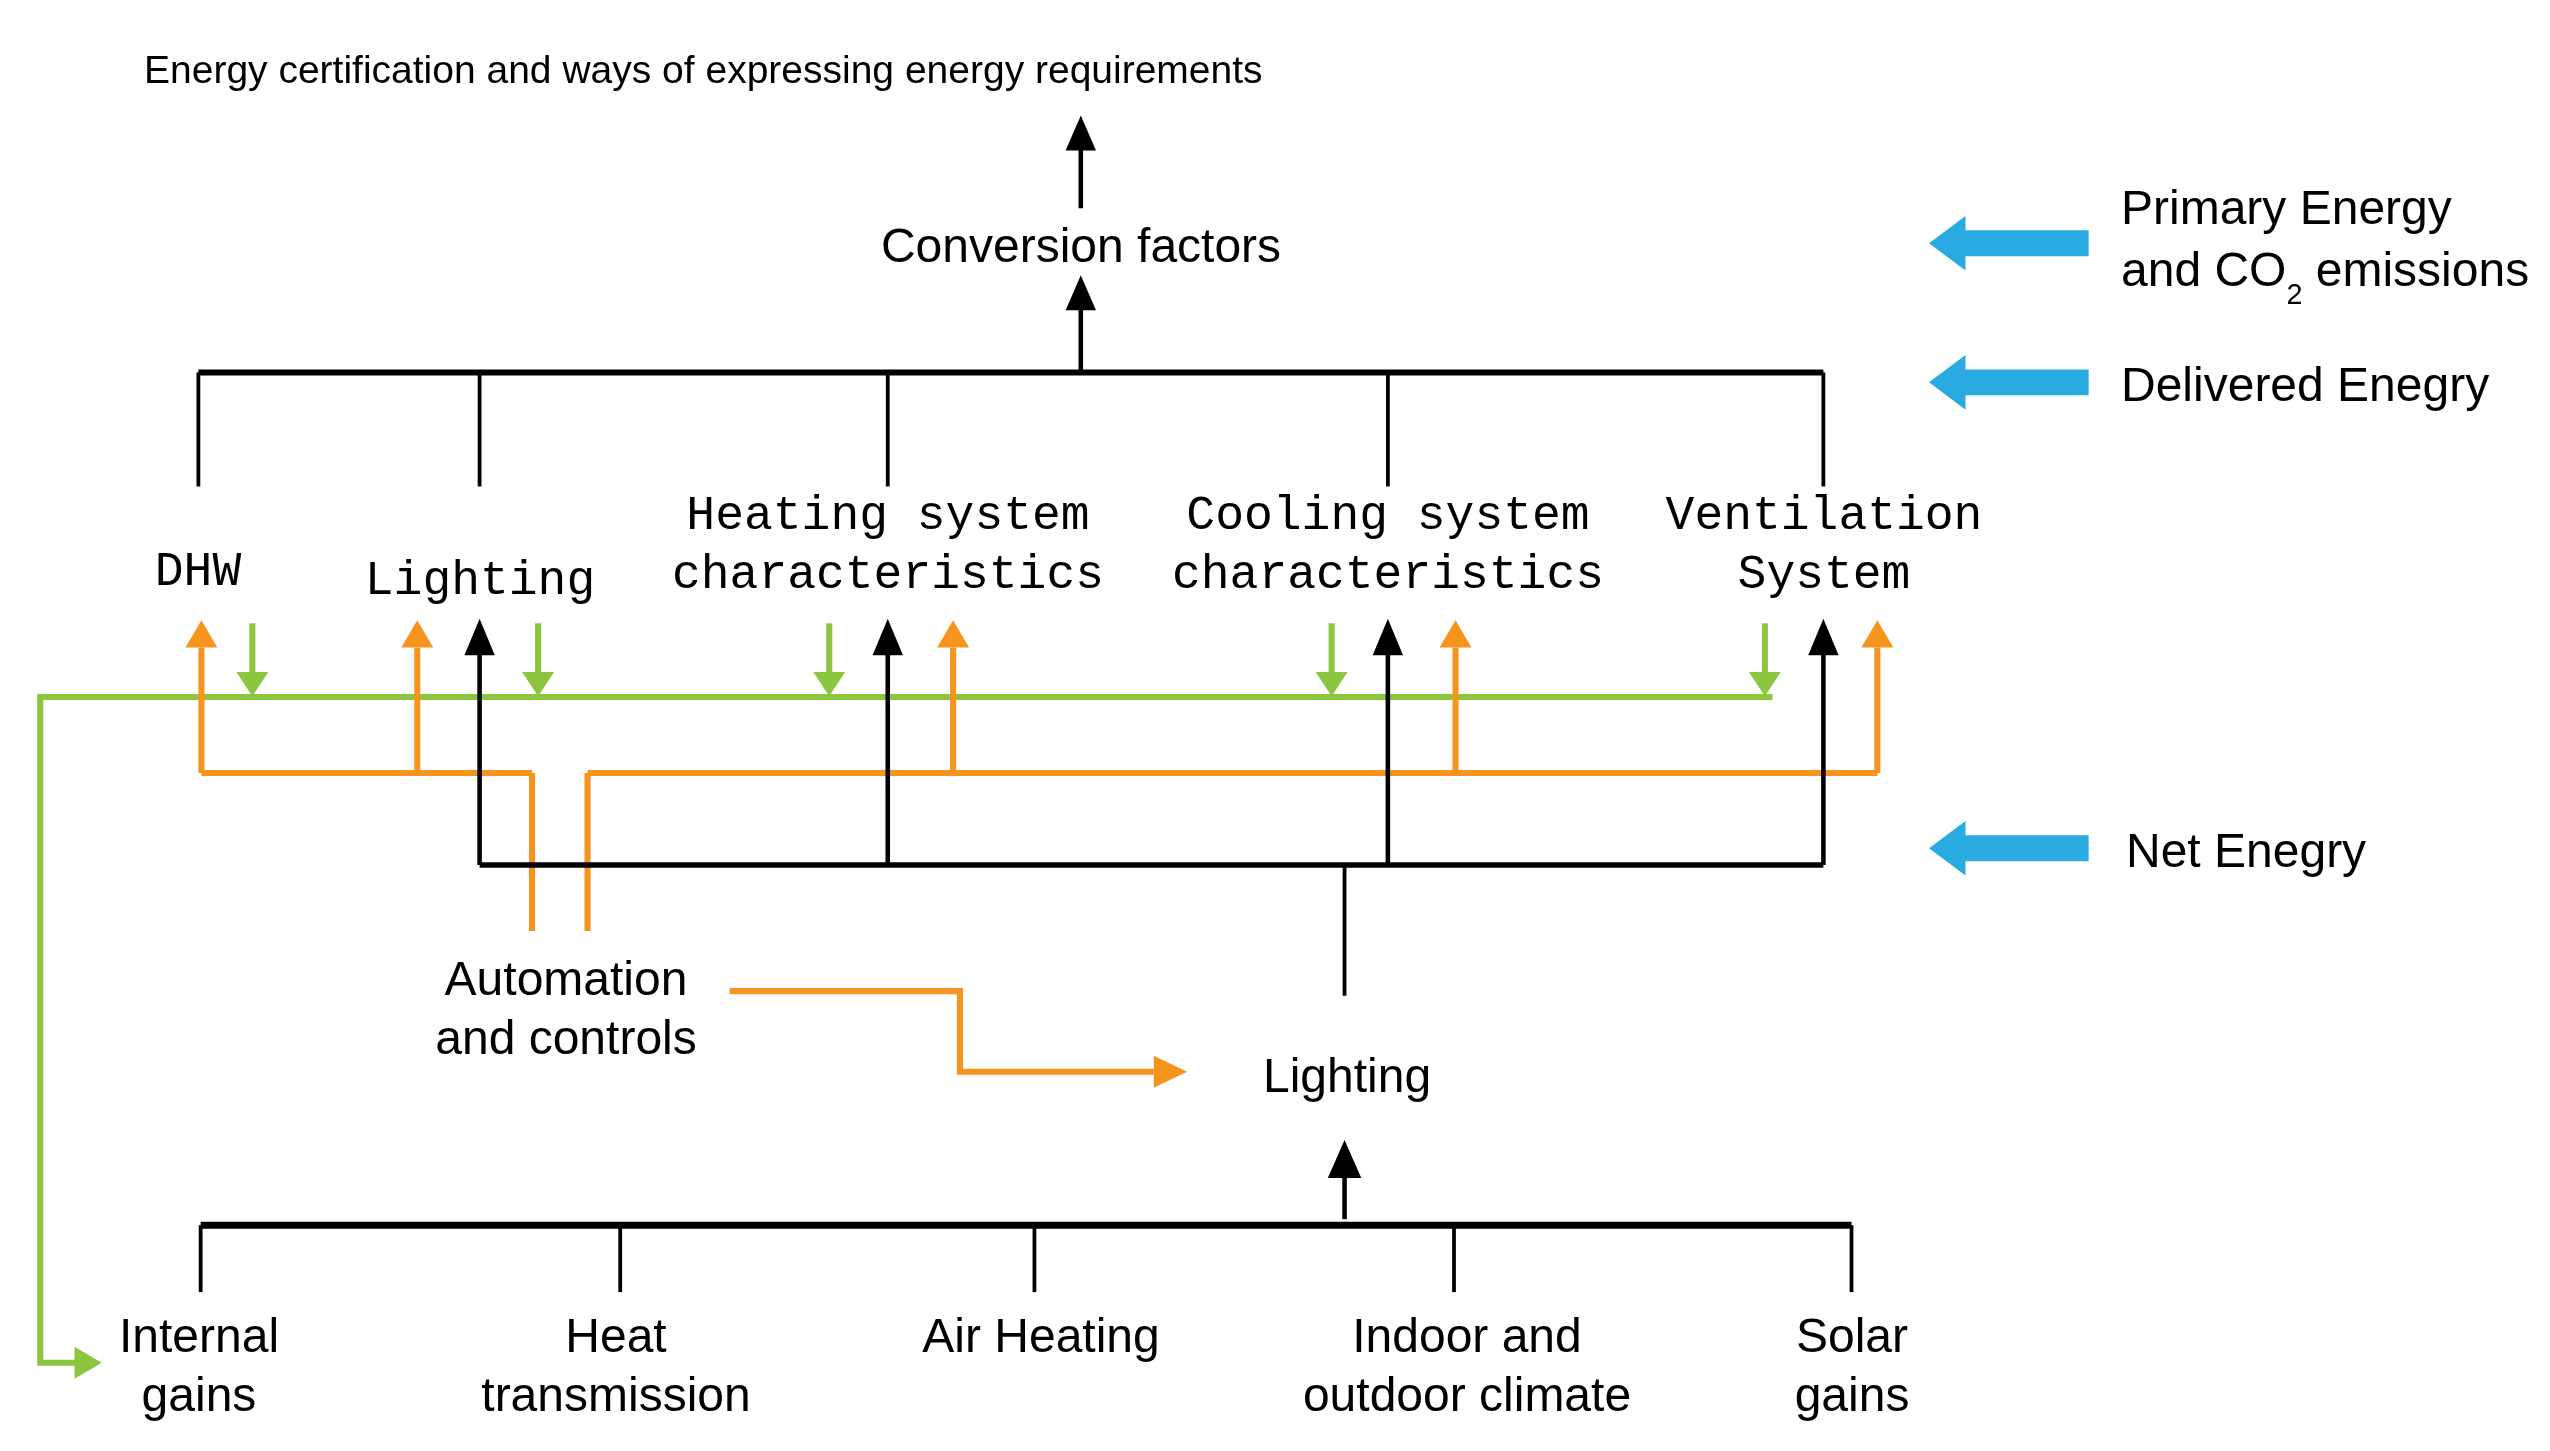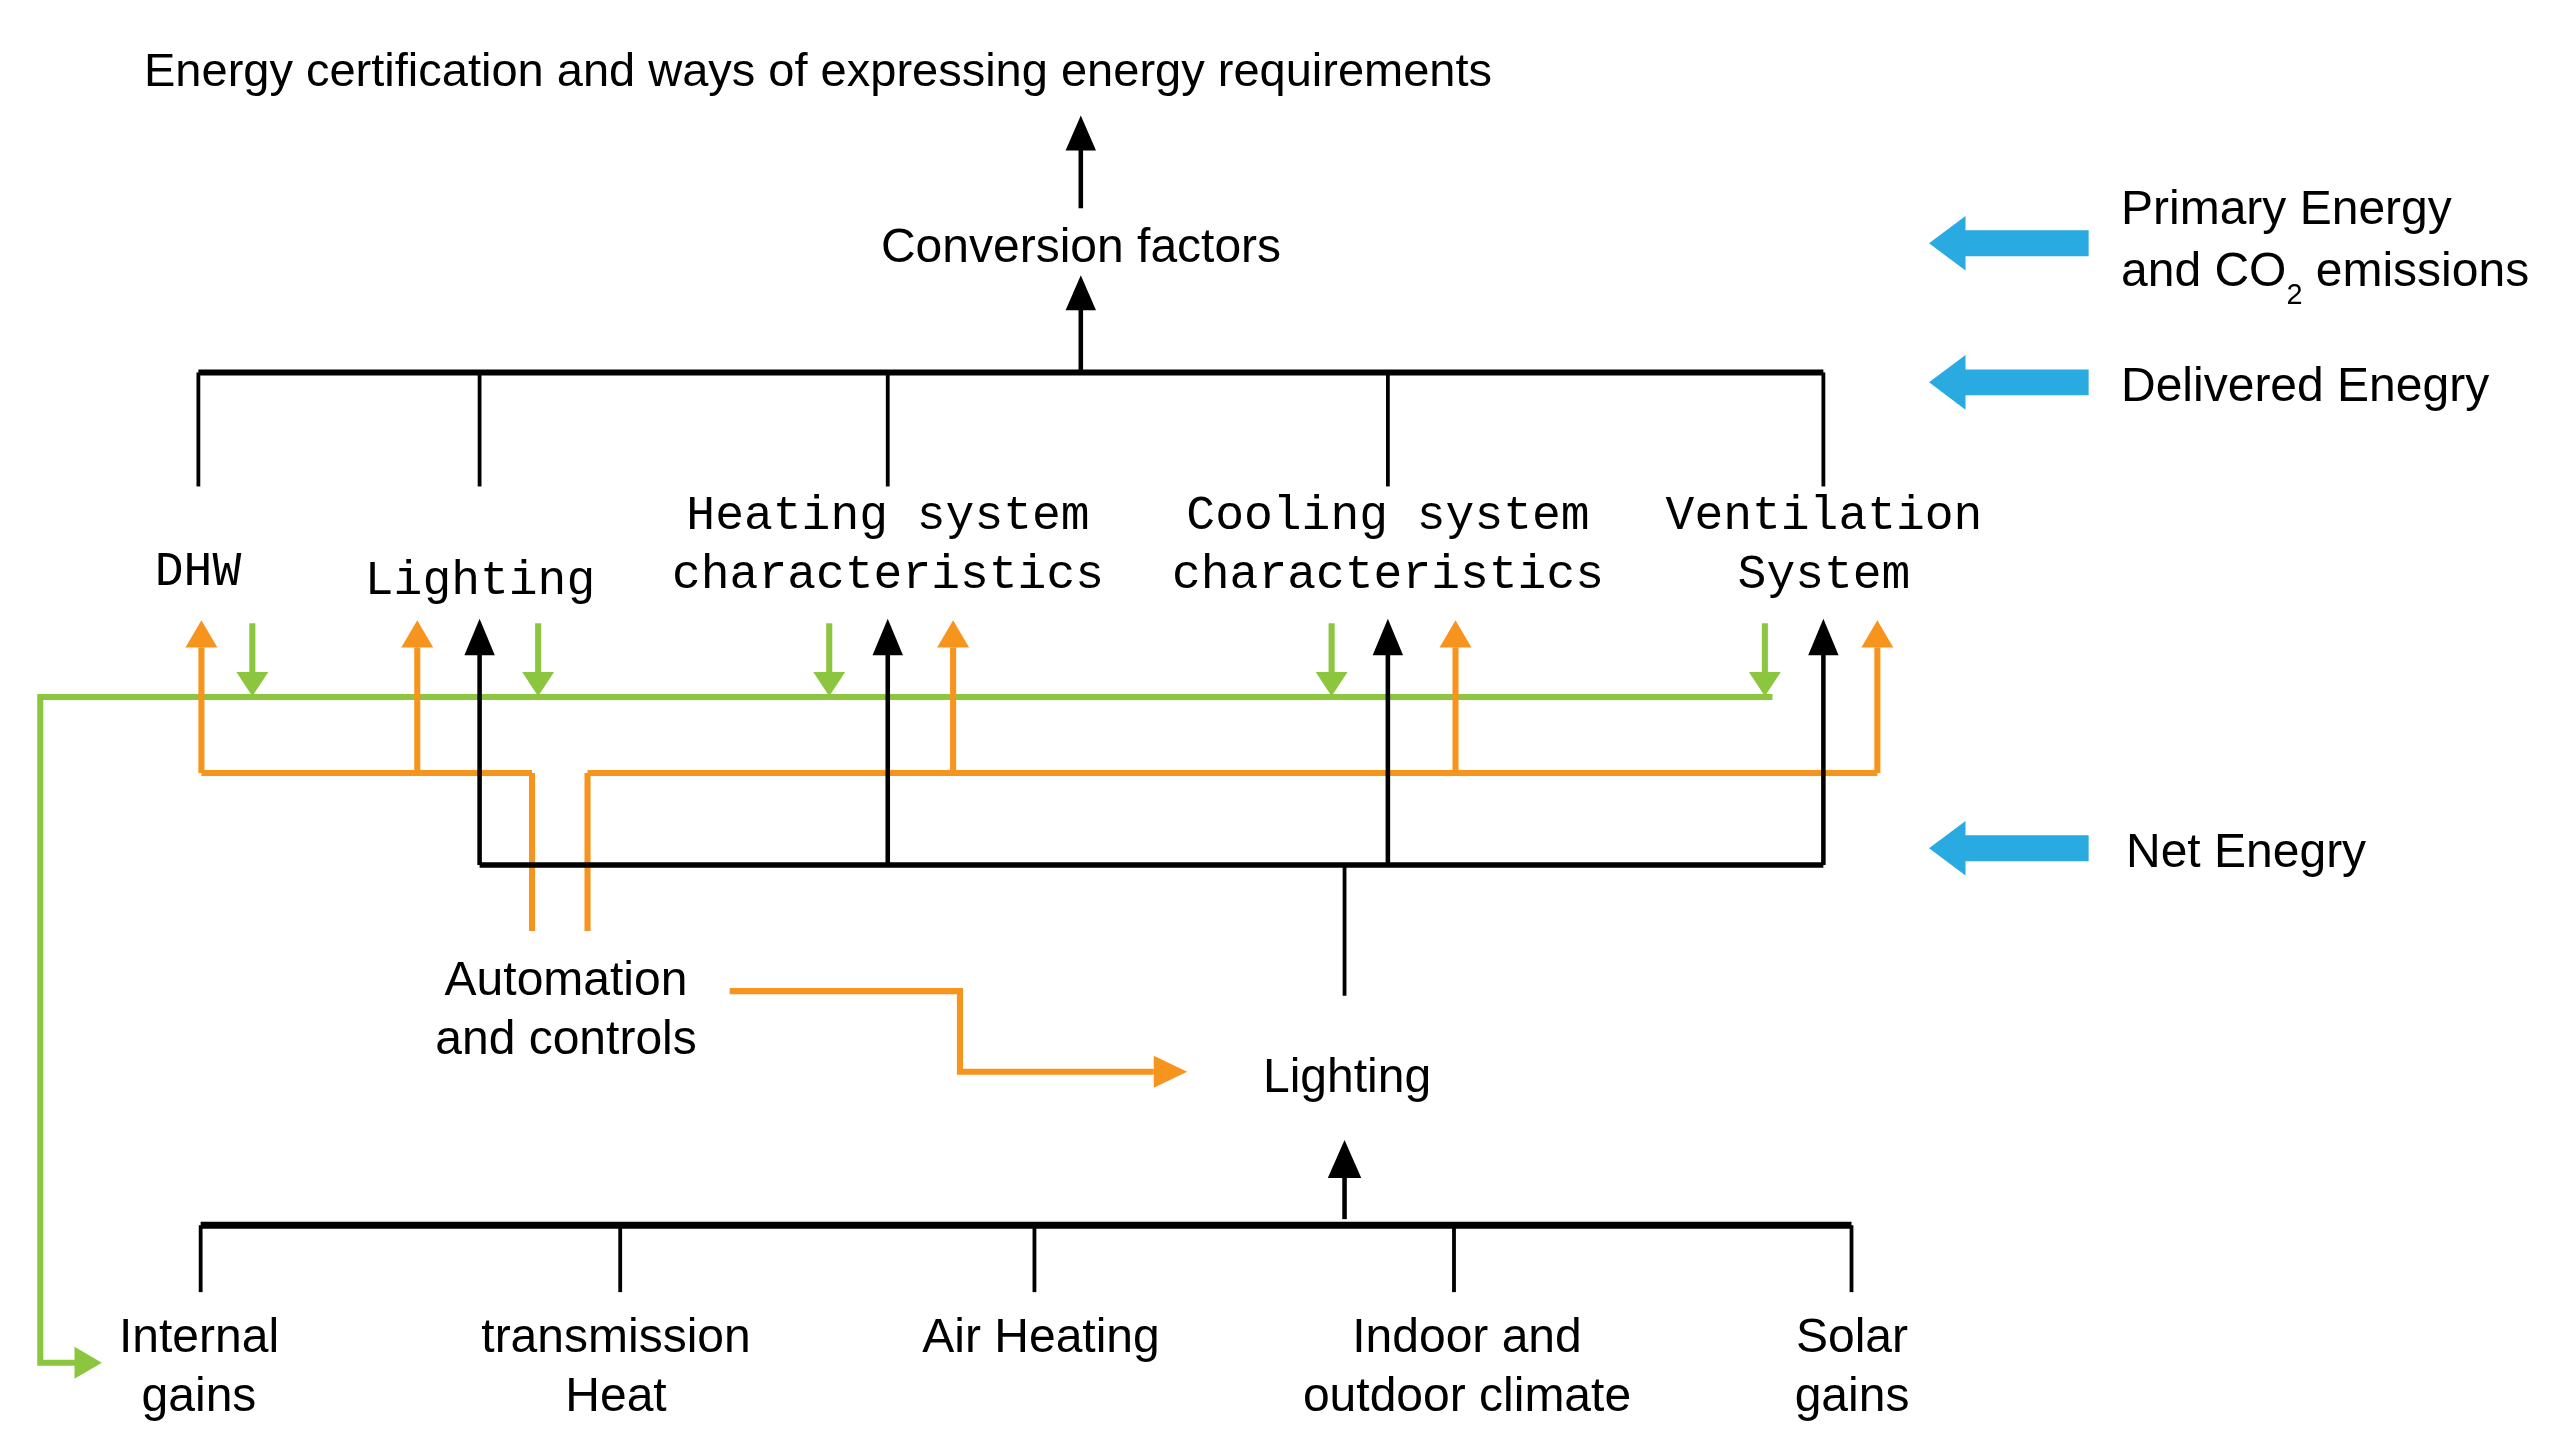--- a/index.html
+++ b/index.html
@@ -18,21 +18,21 @@
     line-height:59px;
     text-align:center;
     white-space:nowrap;
     color:#000;
   }
   .center{transform:translateX(-50%);}
   .bottom-anchor{transform:translate(-50%,-100%);font-family:Liberation Mono, monospace;}
   .title{
     position:absolute;
     left:144px;top:35px;
-    font-size:47px;
+    font-size:39px;
     line-height:70px;
     white-space:nowrap;
   }
   .legend-lbl{
     position:absolute;
     font-size:48px;
     line-height:62px;
     text-align:left;
     white-space:nowrap;
   }
@@ -156,22 +156,22 @@
     <div>Ventilation</div>
     <div>System</div>
   </div>
   <div class="lbl center" style="left:1347px;top:1046px;">Lighting</div>
 
   <div class="lbl center" style="left:199px;top:1306px;">
     <div>Internal</div>
     <div>gains</div>
   </div>
   <div class="lbl center" style="left:616px;top:1306px;">
+    <div>Heat</div>
     <div>transmission</div>
-    <div>Heat</div>
   </div>
   <div class="lbl center" style="left:1041px;top:1306px;">
     <div>Air Heating</div>
   </div>
   <div class="lbl center" style="left:1467px;top:1306px;">
     <div>Indoor and</div>
     <div>outdoor climate</div>
   </div>
   <div class="lbl center" style="left:1852px;top:1306px;">
     <div>Solar</div>

